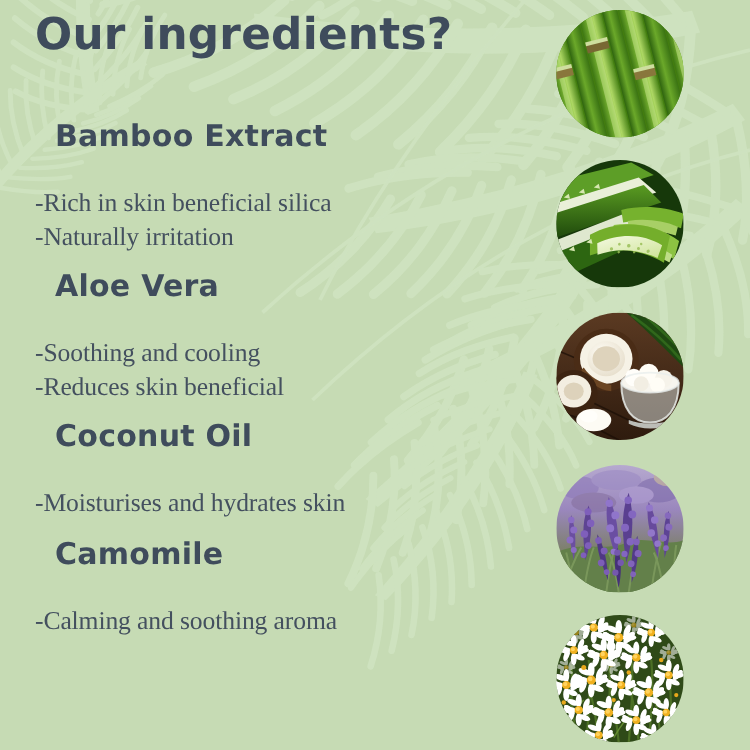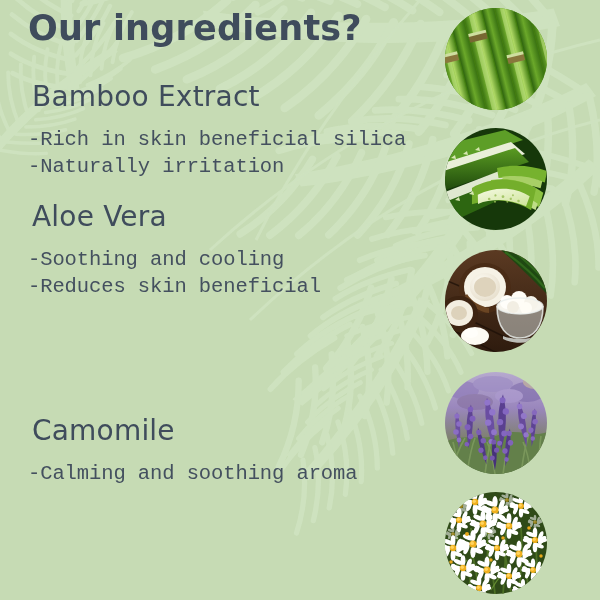--- a/index.html
+++ b/index.html
@@ -19,28 +19,28 @@
     position:absolute;left:0;top:0;width:445px;height:600px;
   }
   .ttl{
     position:absolute;left:28px;top:8px;
     font-family:"DejaVu Sans",sans-serif;
     font-weight:700;font-size:35px;letter-spacing:.2px;
     color:#3f4c5c;white-space:nowrap;
   }
   .sec{position:absolute;left:28px;}
   .sec h2{
-    margin:4px;
+    margin:16px;
     font-family:"DejaVu Sans",sans-serif;
-    font-weight:400;font-size:28px;letter-spacing:.2px;
+    font-weight:700;font-size:24px;letter-spacing:.2px;
     color:#3f4c5c;white-space:nowrap;line-height:34px;
   }
   .sec ul{margin:0;padding:0;list-style:none;}
   .sec li{
-    font-family:Liberation Mono, monospace;
+    font-family:Liberation Serif, serif;
     font-size:20.5px;line-height:27px;
     color:#44505f;white-space:nowrap;letter-spacing:-.1px;
   }
   .gap{height:8px;}
   
   .circ{
     position:absolute;left:445px;width:102px;height:102px;
     border-radius:50%;overflow:hidden;
   }
   .circ svg{display:block;width:102px;height:102px;}
@@ -118,20 +118,27 @@
 
     <div class="sec" style="top:196px">
       <h2>Aloe Vera</h2>
       <div class="gap"></div>
       <ul>
         <li>-Soothing and cooling</li>
         <li>-Reduces skin beneficial</li>
       </ul>
     </div>
 
+    <div class="sec" style="top:316px">
+      <h2>Coconut Oil</h2>
+      <div class="gap"></div>
+      <ul>
+        <li>-Moisturises and hydrates skin</li>
+      </ul>
+    </div>
 
     <div class="sec" style="top:410px">
       <h2>Camomile</h2>
       <div class="gap"></div>
       <ul>
         <li>-Calming and soothing aroma</li>
       </ul>
     </div>
 
   </div>

